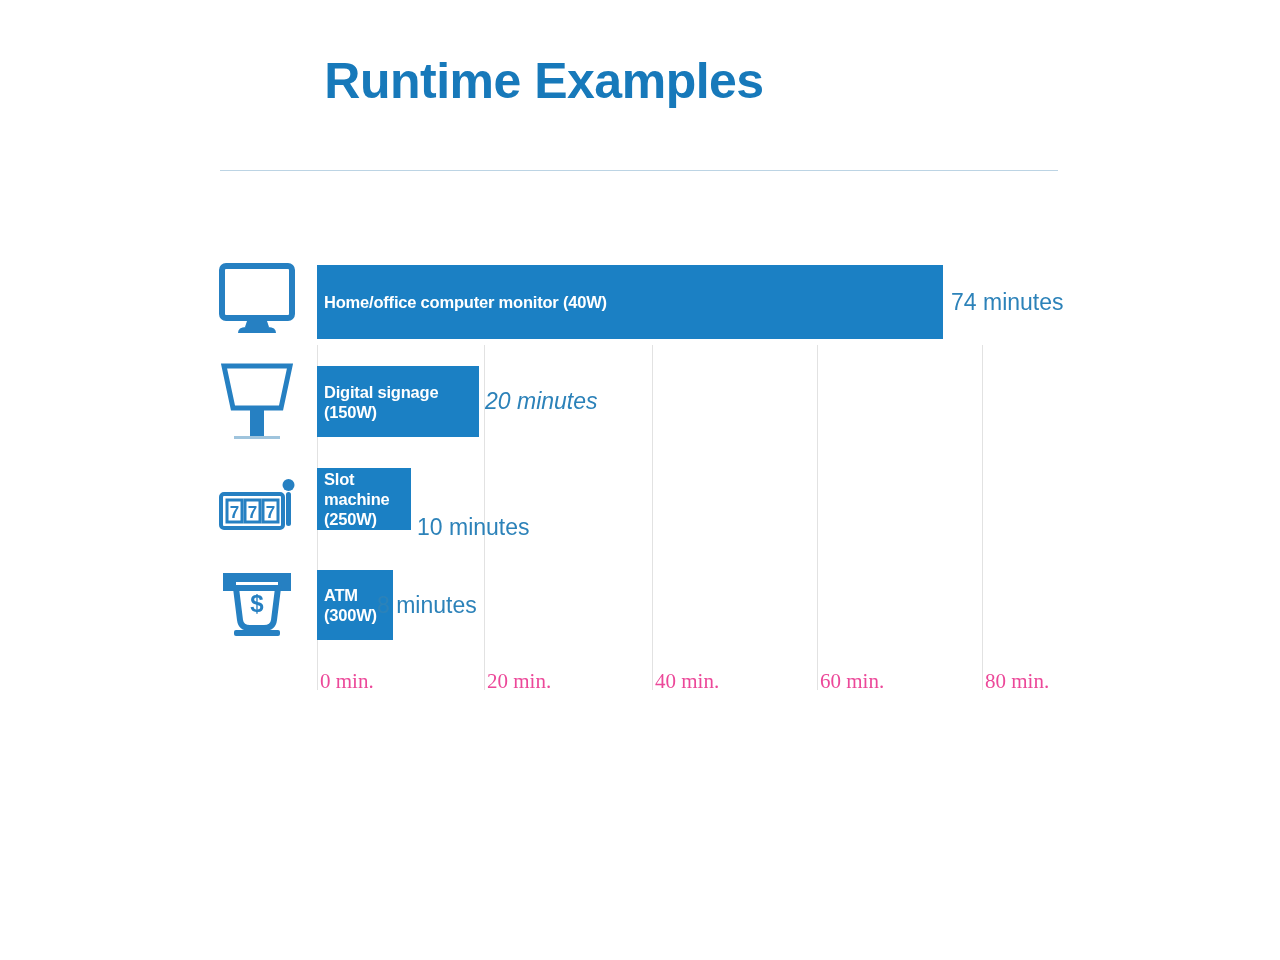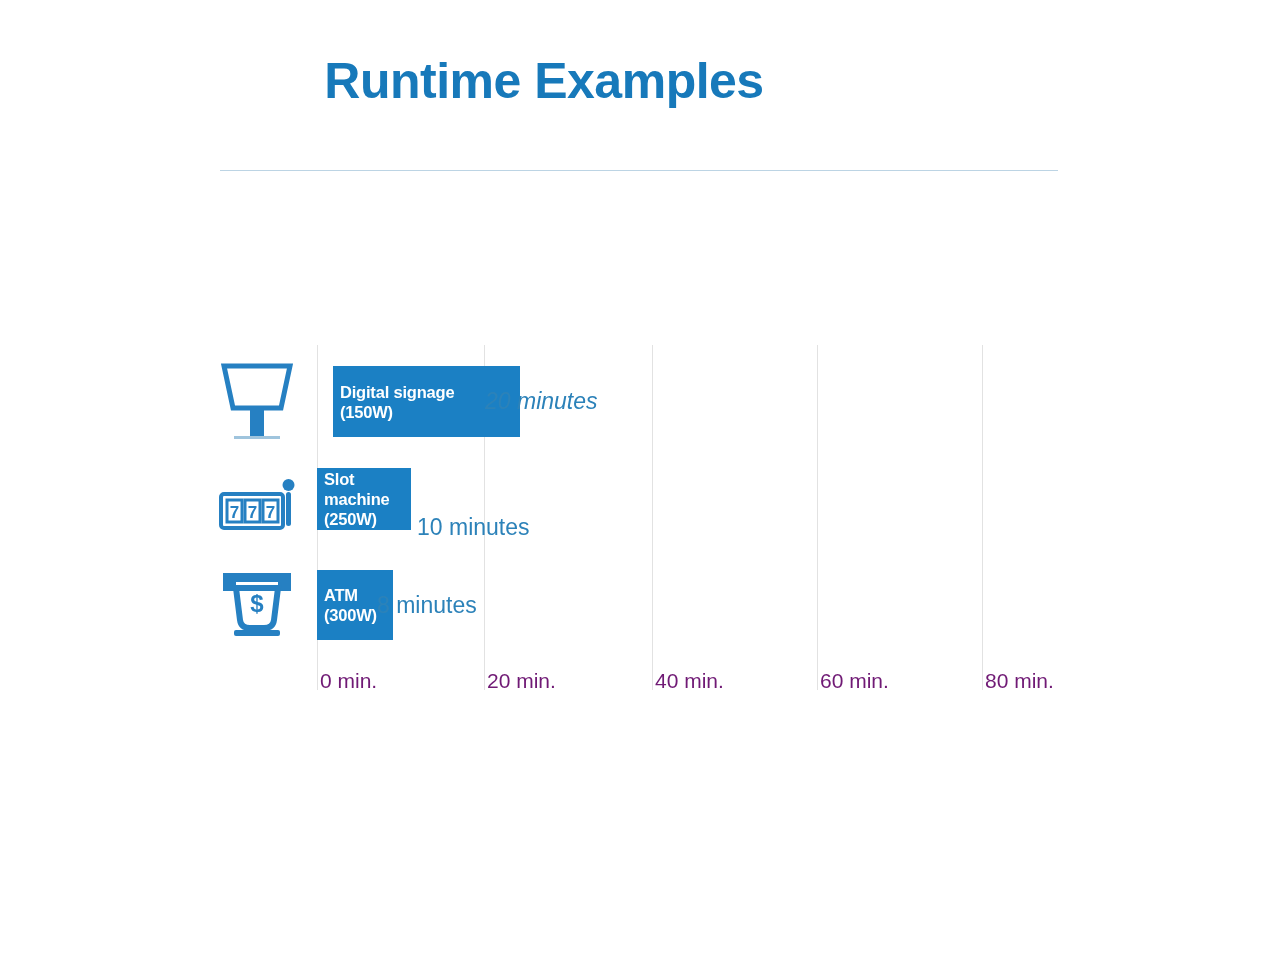--- a/index.html
+++ b/index.html
@@ -68,23 +68,24 @@
 
   .gridline {
     position: absolute;
     width: 1px;
     background: #e2e2e2;
   }
 
   .axis-label {
     position: absolute;
     font-size: 21px;
-    color: #701a75;
+    color: #ec4899;
     line-height: 26px;
     white-space: nowrap;
+    font-family: Liberation Serif, serif;
   }
 
   .row {
     position: absolute;
     left: 0;
   }
 
   .row-icon {
     position: absolute;
     left: 218px;
@@ -128,30 +129,43 @@
 </div>
 
 <div id="chart">
 
   <div class="gridline" style="left:317px; top:345px; height:345px;"></div>
   <div class="gridline" style="left:484px; top:345px; height:345px;"></div>
   <div class="gridline" style="left:652px; top:345px; height:345px;"></div>
   <div class="gridline" style="left:817px; top:345px; height:345px;"></div>
   <div class="gridline" style="left:982px; top:345px; height:345px;"></div>
 
+  <div class="row" style="top:255px; height:95px; width:1280px;">
+    <span class="row-icon" style="top:8px;">
+      <svg width="78" height="72" viewBox="0 0 78 72" xmlns="http://www.w3.org/2000/svg">
+        <rect x="4" y="3" width="70" height="52" rx="4" ry="4" fill="none" stroke="#2680c2" stroke-width="6"></rect>
+        <path d="M30 55 L27 64 L51 64 L48 55 Z" fill="#2680c2"></path>
+        <path d="M20 70 Q20 64 28 64 L50 64 Q58 64 58 70 Z" fill="#2680c2"></path>
+      </svg>
+    </span>
+    <div class="bar" style="left:317px; top:10px; width:626px; height:74px;">
+      <span class="bar-label">Home/office computer monitor (40W)</span>
+    </div>
+    <span class="bar-value" style="left:951px; top:47px;">74 minutes</span>
+  </div>
 
   <div class="row" style="top:355px; height:95px; width:1280px;">
     <span class="row-icon" style="top:5px;">
       <svg width="78" height="82" viewBox="0 0 78 82" xmlns="http://www.w3.org/2000/svg">
         <path d="M6 6 L72 6 L63 48 L15 48 Z" fill="none" stroke="#2680c2" stroke-width="5"></path>
         <rect x="32" y="48" width="14" height="28" fill="#2680c2"></rect>
         <rect x="16" y="76" width="46" height="3" fill="#9fc4dd"></rect>
       </svg>
     </span>
-    <div class="bar" style="left:333px; top:11px; width:187px; height:71px;text-decoration:underline;">
+    <div class="bar" style="left:317px; top:11px; width:162px; height:71px;text-decoration:underline;">
       <span class="bar-label">Digital signage
 (150W)</span>
     </div>
     <span class="bar-value" style="left:485px; top:46px;font-style:italic;">20 minutes</span>
   </div>
 
   <div class="row" style="top:458px; height:95px; width:1280px;">
     <span class="row-icon" style="top:18px;">
       <svg width="80" height="62" viewBox="0 0 80 62" xmlns="http://www.w3.org/2000/svg">
         <rect x="3" y="18" width="62" height="34" rx="3" ry="3" fill="none" stroke="#2680c2" stroke-width="4"></rect>

